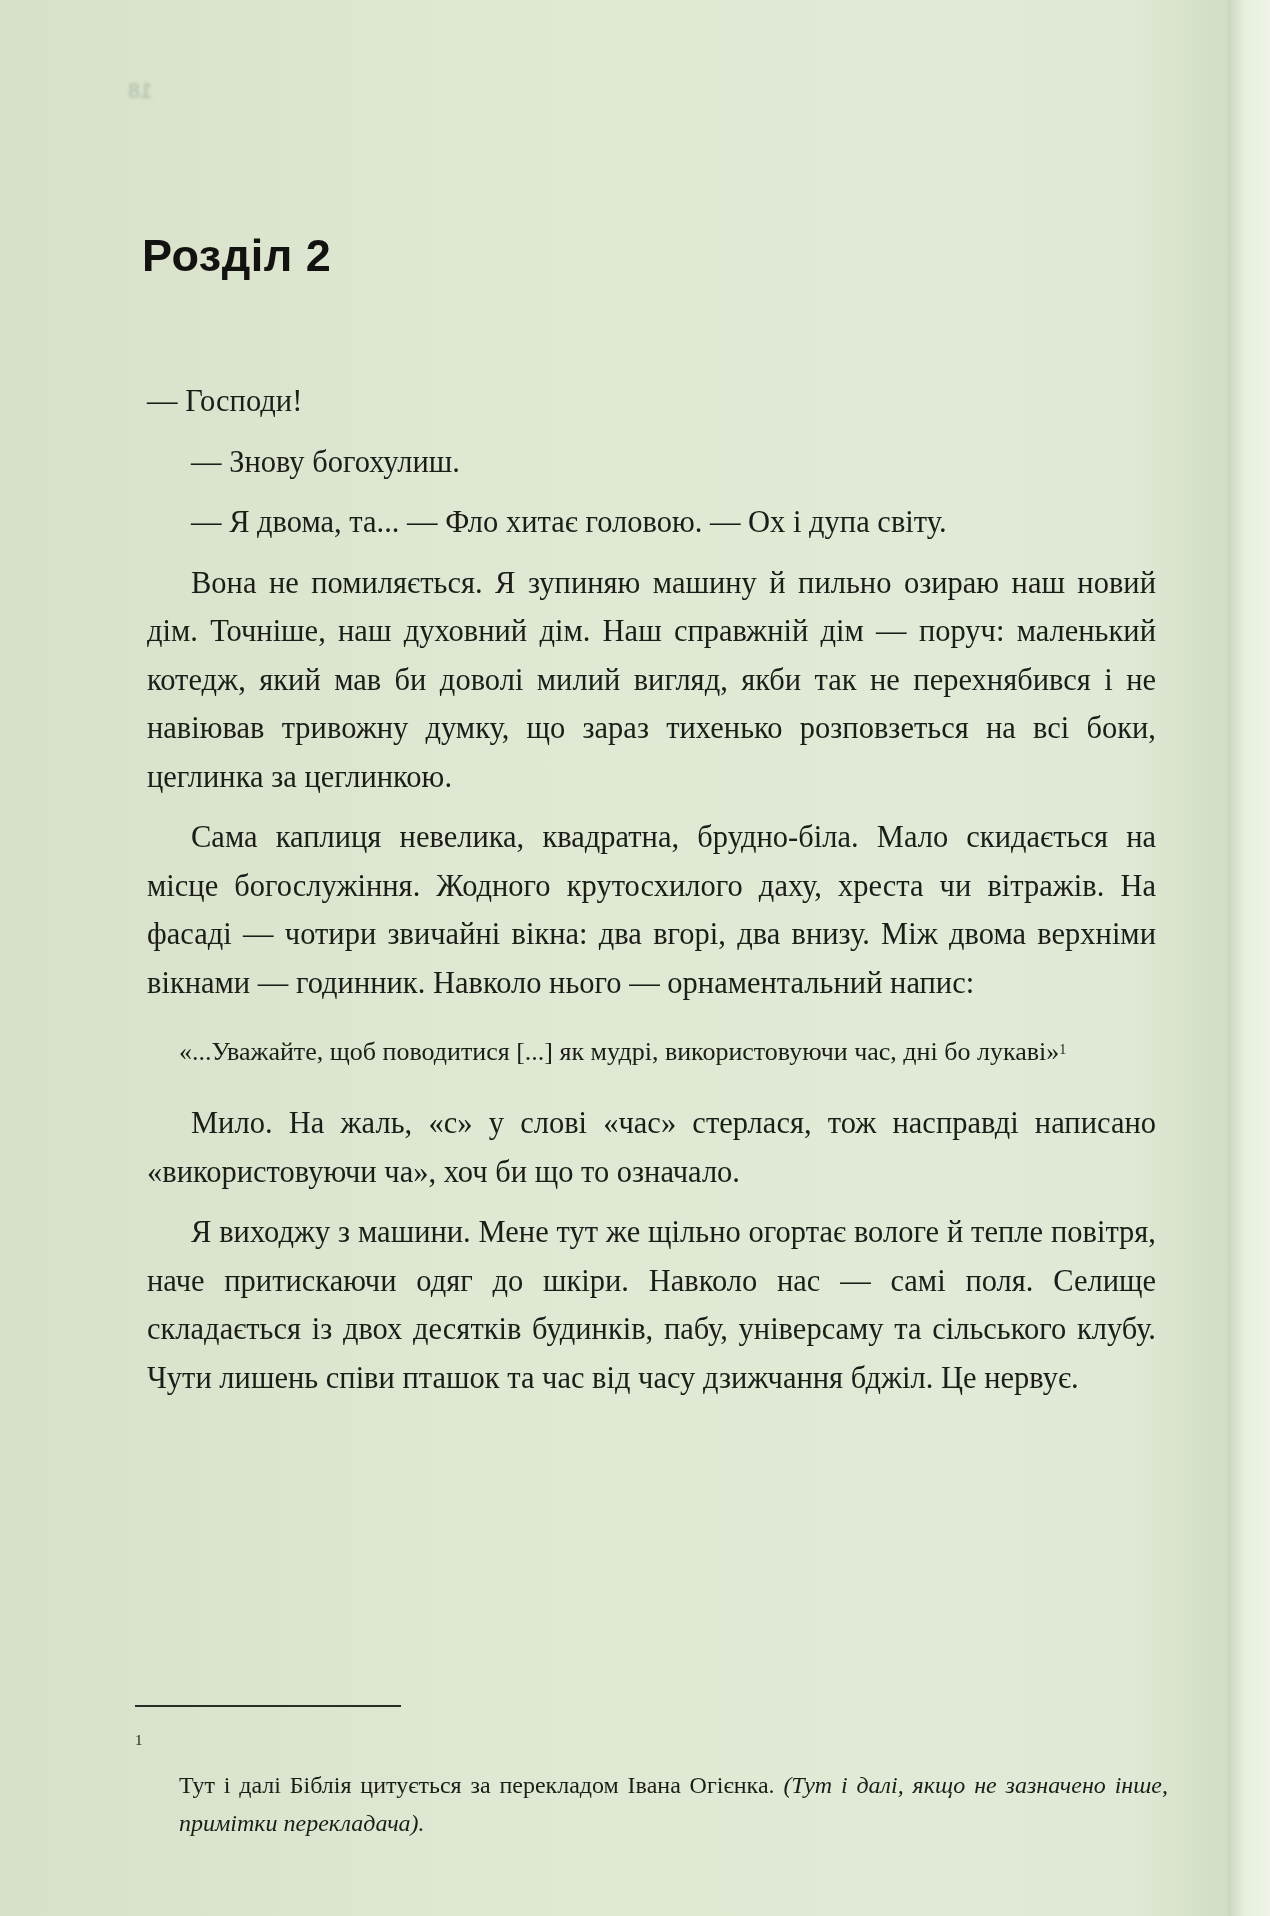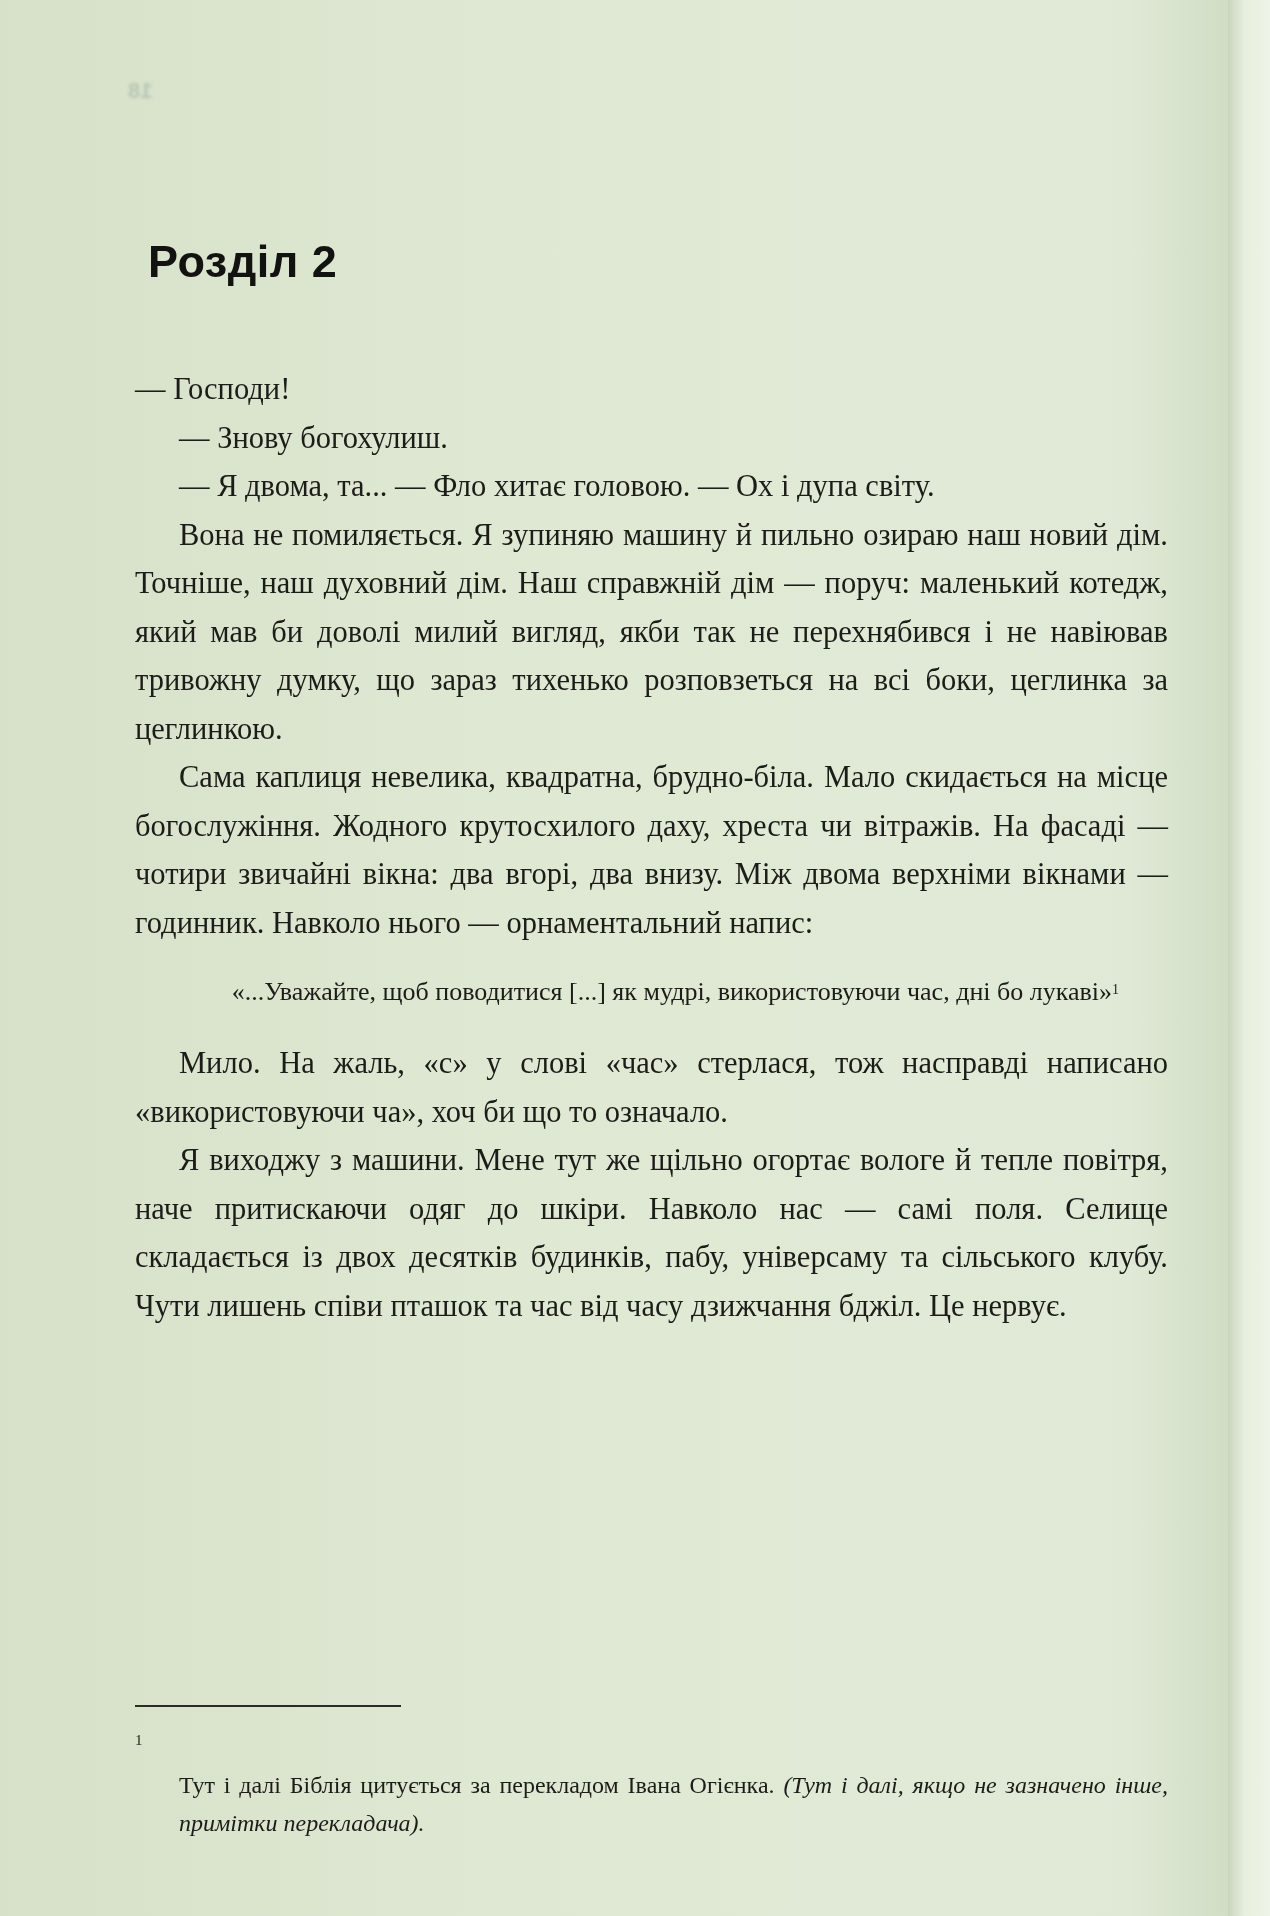--- a/index.html
+++ b/index.html
@@ -44,46 +44,46 @@
     }
     .chapter-title {
       position: absolute;
       left: 130px;
       top: 218px;
       font-family: "Liberation Sans", "DejaVu Sans", sans-serif;
       font-weight: bold;
       font-size: 45px;
       letter-spacing: 0.5px;
       color: #121310;
-      margin: 18px;
+      margin: 12px;
       text-align: right;
     }
     .body-text {
       position: absolute;
       left: 135px;
       top: 365px;
       width: 1033px;
       font-size: 30.5px;
       line-height: 48.5px;
       text-align: justify;
     }
     .body-text p {
-      margin: 0;
+      margin: 12px;
       text-indent: 44px;
     }
     .body-text p.no-indent {
       text-indent: 0;
     }
     .epigraph {
       margin: 22px 0 24px 0 !important;
       padding-left: 44px;
       text-indent: 0 !important;
       font-size: 26px;
       line-height: 46px;
-      text-align: right;
+      text-align: left;
       width: 940px;
     }
     .epigraph sup, .footnote sup {
       font-size: 14px;
       vertical-align: top;
       position: relative;
       top: -2px;
     }
     .footnote-rule {
       position: absolute;

